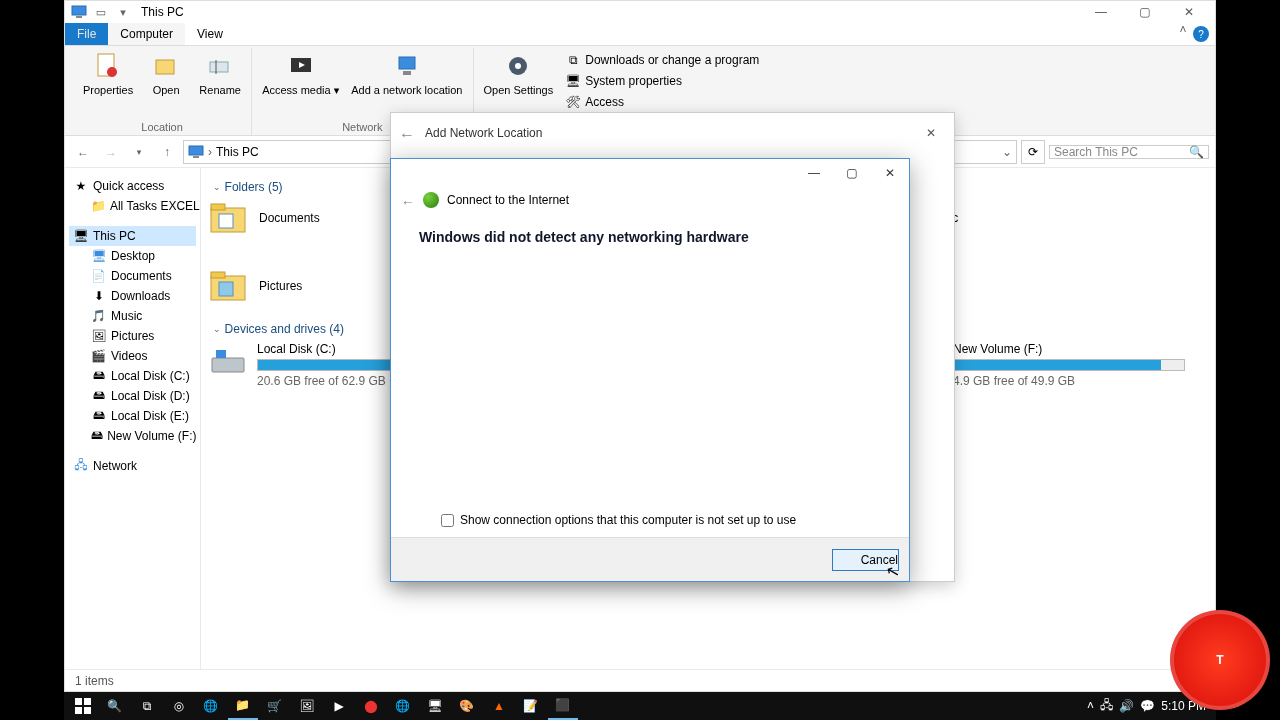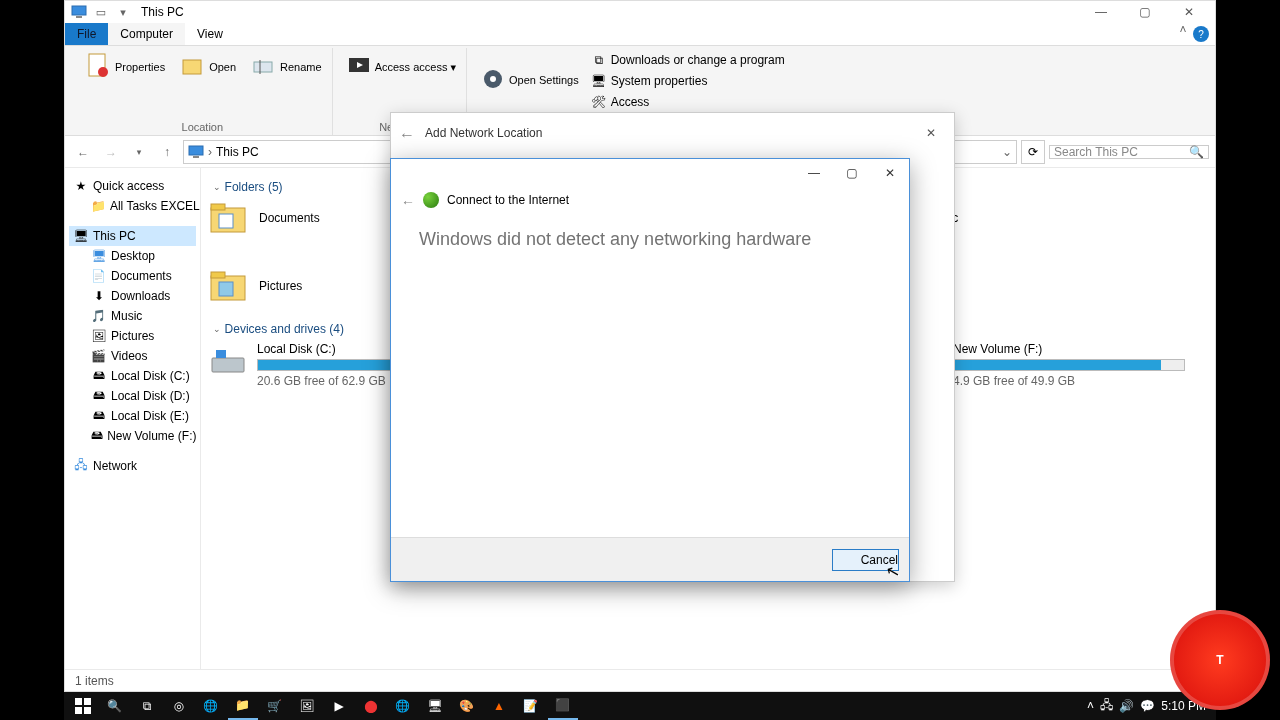--- a/index.html
+++ b/index.html
@@ -10,28 +10,28 @@
 
 .titlebar { height: 22px; display: flex; align-items: center; padding: 0 4px; }
 .titlebar .qat { display: flex; gap: 2px; align-items: center; }
 .titlebar .qat-ico { width: 20px; height: 18px; display: flex; align-items: center; justify-content: center; font-size: 11px; color: #666; }
 .titlebar .title { margin-left: 8px; font-size: 12px; }
 .titlebar .spacer { flex: 1; }
 .titlebar .wbtn { width: 44px; height: 22px; display: flex; align-items: center; justify-content: center; color: #555; }
 
 .tabbar { height: 23px; display: flex; border-bottom: 1px solid #ddd; }
 .tab { padding: 4px 12px; font-size: 12px; }
-.tab.file { background: #1979ca; color: #0f172a; }
+.tab.file { background: #1979ca; color: #e5e5e5; }
 .tab.sel { background: #f5f5f5; }
 .help-circle { width: 16px; height: 16px; border-radius: 50%; background: #1979ca; color: #fff; font-size: 10px; display: flex; align-items: center; justify-content: center; margin: 3px 6px 0 auto; }
 
 .ribbon { height: 90px; background: #f5f5f5; border-bottom: 1px solid #ddd; display: flex; padding: 2px 8px 0 8px; }
 .rgroup { display: flex; flex-direction: column; align-items: center; border-right: 1px solid #e0e0e0; padding: 0 6px; }
 .rgroup-row { display: flex; gap: 4px; }
-.rbtn { display: flex; flex-direction: row; align-items: center; justify-content: flex-start; padding: 2px 4px; min-width: 50px; cursor: default; }
+.rbtn { display: flex; flex-direction: column; align-items: center; justify-content: flex-start; padding: 2px 4px; min-width: 50px; cursor: default; }
 .rbtn .ico { width: 32px; height: 32px; display: flex; align-items: center; justify-content: center; margin-bottom: 2px; }
 .rbtn .lbl { font-size: 11px; text-align: center; line-height: 12px; }
 .rgroup-label { font-size: 11px; color: #666; margin-top: auto; padding: 2px 0; }
 .ritem { display: flex; align-items: center; gap: 4px; padding: 2px 4px; font-size: 11px; }
 .ritem .sico { width: 16px; height: 16px; display: flex; align-items: center; justify-content: center; }
 
 .navbar { height: 32px; display: flex; align-items: center; padding: 4px 6px; gap: 4px; border-bottom: 1px solid #eaeaea; }
 .navbtn { width: 24px; height: 24px; display: flex; align-items: center; justify-content: center; color: #666; }
 .addrbox { flex: 1; height: 24px; border: 1px solid #ccc; display: flex; align-items: center; padding: 0 4px; gap: 4px; }
 .addrbox .down { margin-left: auto; color: #666; }
@@ -72,21 +72,21 @@
 .wizard-bg .wtitle { color: #333; }
 .wizard-bg .wclose { margin-left: auto; width: 30px; text-align: center; color: #555; }
 
 
 .dialog { position: absolute; left: 326px; top: 158px; width: 520px; height: 424px; background: #fff; border: 1px solid #4a90d9; box-shadow: 0 6px 24px rgba(0,0,0,0.35); display: flex; flex-direction: column; }
 .dialog .dhdr { height: 28px; display: flex; align-items: center; justify-content: flex-end; }
 .dialog .dwbtn { width: 38px; height: 28px; display: flex; align-items: center; justify-content: center; color: #333; }
 .dialog .dsubhdr { height: 26px; display: flex; align-items: center; gap: 8px; padding: 0 10px; border-bottom: 0; }
 .dialog .dback { color: #888; font-size: 14px; }
 .dialog .dico { width: 16px; height: 16px; border-radius: 50%; background: radial-gradient(circle at 30% 30%, #78d23c, #2a7a10); }
-.dialog .msg { color: #737373; font-size: 18px; padding: 16px 28px 0 28px; }
+.dialog .msg { color: #0f172a; font-size: 14px; padding: 16px 28px 0 28px; font-weight: bold; }
 .dialog .dbody { flex: 1; padding: 0 28px; }
 .dialog .dchk { display: flex; align-items: center; gap: 6px; padding: 0 28px 10px 50px; font-size: 12px; }
 .dialog .dfoot { height: 44px; background: #f0f0f0; border-top: 1px solid #ddd; display: flex; align-items: center; justify-content: flex-end; padding: 0 10px; }
 .dialog .dbtn { min-width: 64px; height: 22px; border: 1px solid #2a7cc7; background: #e5f1fb; font-size: 12px; padding-left: 28px; }
 
 .cursor-arrow { position: absolute; left: 822px; top: 562px; font-size: 16px; color: #000; pointer-events: none; z-index: 50; transform: rotate(-15deg); text-shadow: 1px 1px 0 #fff; }
 
 .taskbar { position: absolute; left: 0; bottom: 0; width: 1152px; height: 28px; background: #101010; display: flex; align-items: center; padding: 0 4px; gap: 2px; }
 .taskbar .tbtn { width: 30px; height: 28px; display: flex; align-items: center; justify-content: center; color: #fff; }
 .taskbar .tbtn.act { border-bottom: 2px solid #76b9ed; }
@@ -166,21 +166,30 @@
 
       <div class="rgroup">
         <div class="rgroup-row">
           <div class="rbtn">
             <div class="ico">
                 <svg width="28" height="28">
                   <rect x="4" y="6" width="20" height="14" fill="#333"></rect>
                   <polygon points="12,10 18,13 12,16" fill="#fff"></polygon>
                 </svg>
               </div>
-            <div class="lbl">Access access ▾</div>
+            <div class="lbl">Access media ▾</div>
+          </div>
+          <div class="rbtn">
+            <div class="ico">
+                <svg width="28" height="26">
+                  <rect x="6" y="4" width="16" height="12" fill="#3a8dde" stroke="#2a6cb0"></rect>
+                  <rect x="10" y="18" width="8" height="4" fill="#888"></rect>
+                </svg>
+              </div>
+            <div class="lbl">Add a network location</div>
           </div>
         </div>
         <div class="rgroup-label">Network</div>
       </div>
 
       <div class="rgroup" style="border-right:none;">
         <div class="rgroup-row">
           <div class="rbtn">
             <div class="ico">
                 <svg width="28" height="28">
@@ -384,20 +393,24 @@
       <div class="dwbtn">▢</div>
       <div class="dwbtn close">✕</div>
     </div>
     <div class="dsubhdr">
       <span class="dback">←</span>
       <span class="dico"></span>
       <span>Connect to the Internet</span>
     </div>
     <div class="msg">Windows did not detect any networking hardware</div>
     <div class="dbody"></div>
+    <div class="dchk">
+      <input type="checkbox" style="">
+      <span>Show connection options that this computer is not set up to use</span>
+    </div>
     <div class="dfoot">
       <button class="dbtn">Cancel</button>
     </div>
   </div>
 
   <div class="cursor-arrow">↖</div>
 
   <div class="taskbar">
     <div class="tbtn">
         <svg width="16" height="16">

